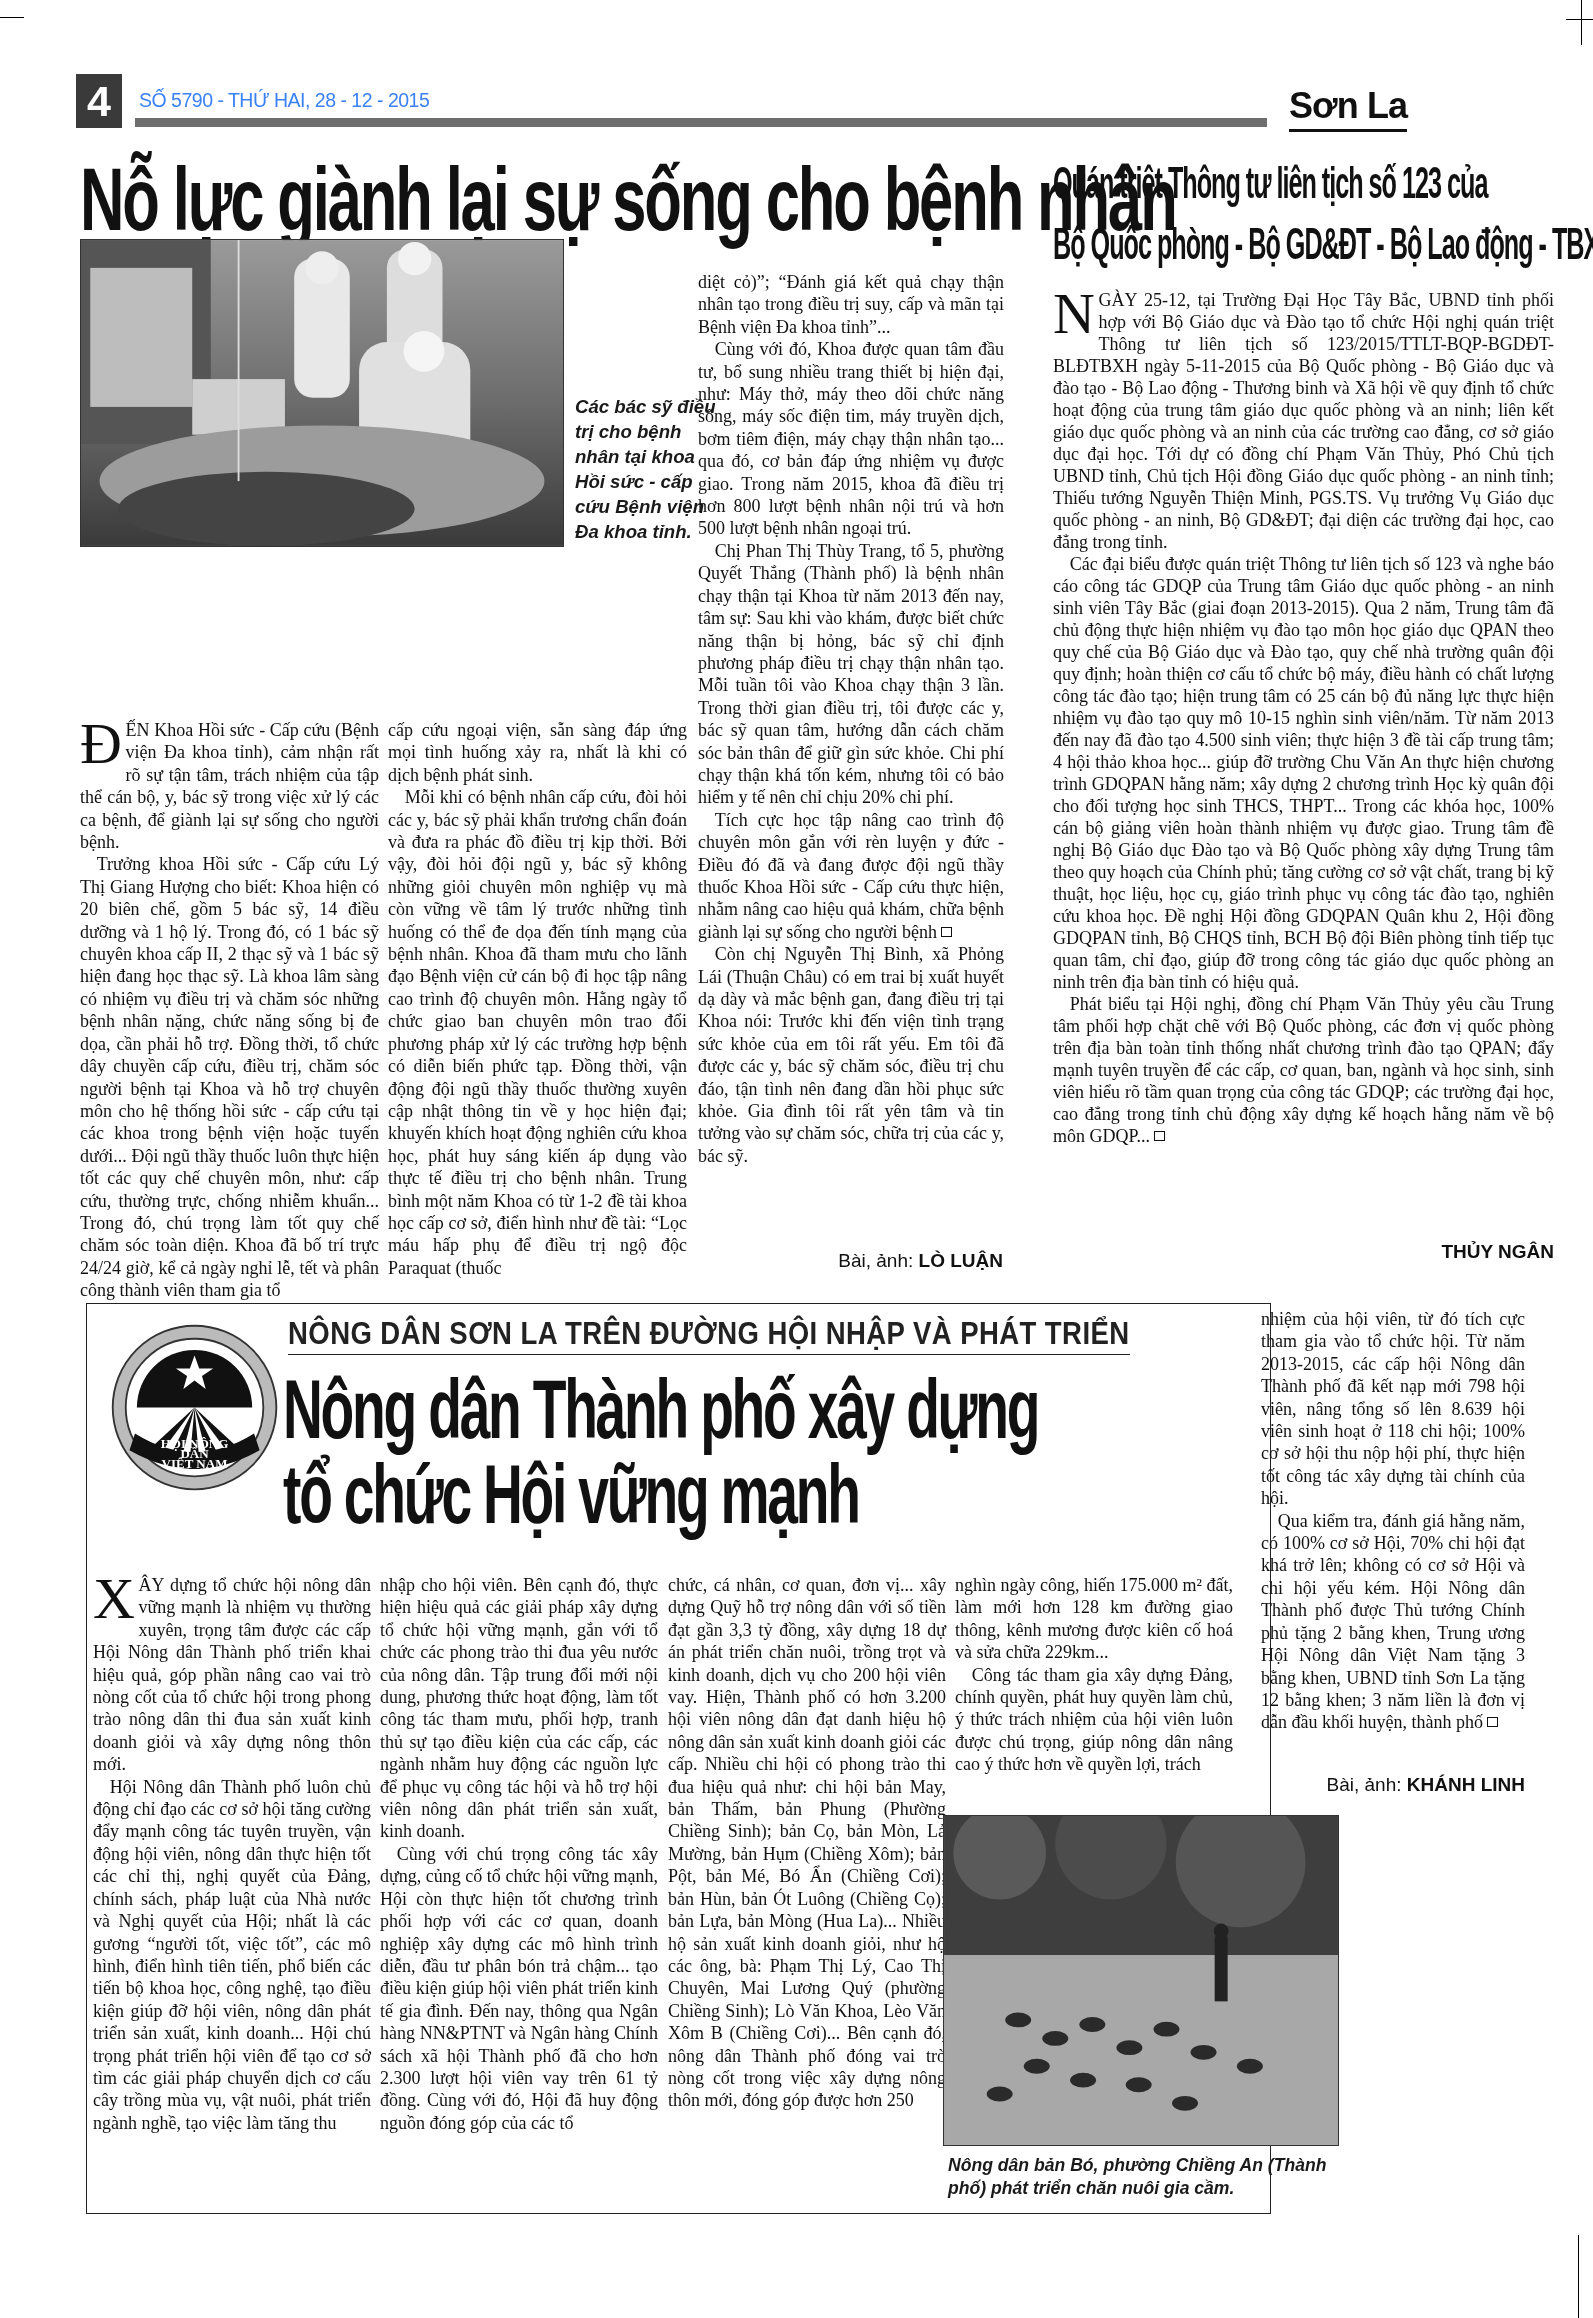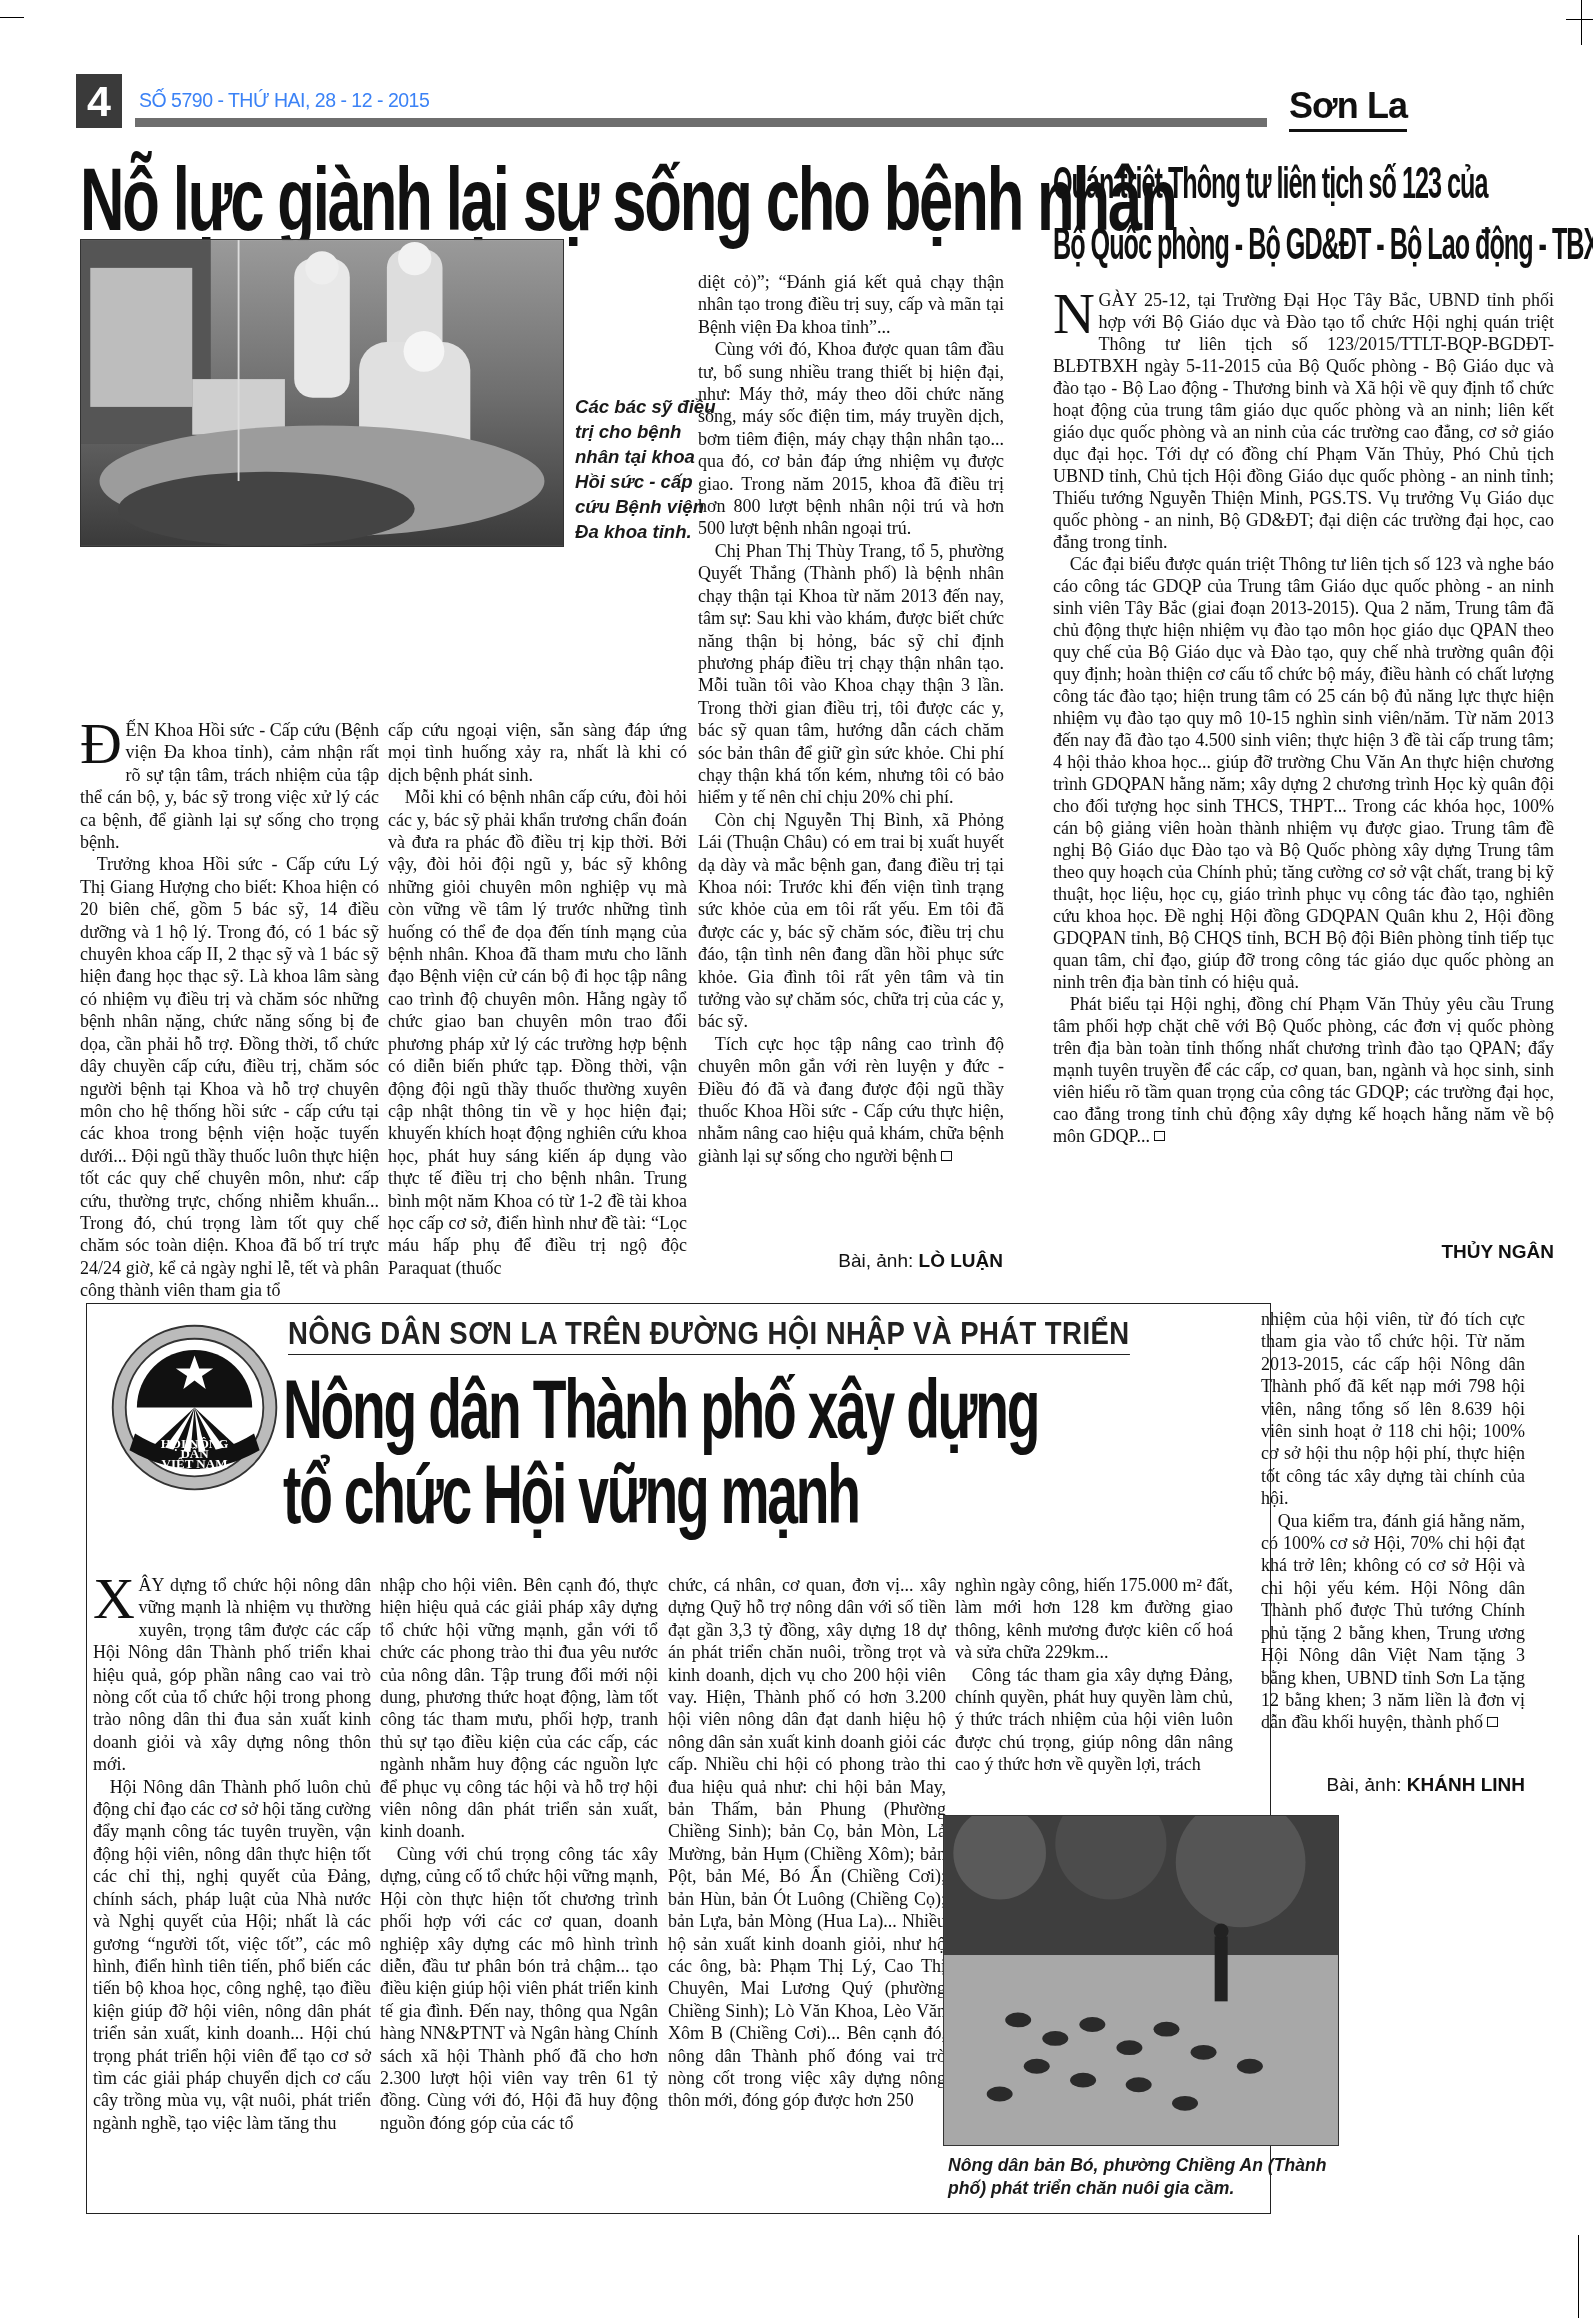--- a/index.html
+++ b/index.html
@@ -59,33 +59,33 @@
     <circle cx="370" cy="120" r="22" fill="#f5f5f5"></circle>
     <rect x="120" y="150" width="100" height="60" fill="#cfcfcf"></rect>
     <ellipse cx="260" cy="260" rx="240" ry="60" fill="#9c9c9c"></ellipse>
     <ellipse cx="200" cy="290" rx="160" ry="40" fill="#444"></ellipse>
     <line x1="170" y1="0" x2="170" y2="260" stroke="#ddd" stroke-width="2"></line>
   </svg>
 </div>
 <div class="caption" style="left:575px;top:394px;width:148px;">Các bác sỹ điều trị cho bệnh nhân tại khoa Hồi sức - cấp cứu Bệnh viện Đa khoa tỉnh.</div>
 
 <div class="col" style="left:80px;top:719px;width:299px;">
-  <p class="first"><span class="drop">Đ</span><span>ẾN Khoa Hồi sức - Cấp cứu (Bệnh viện Đa khoa tỉnh), cảm nhận rất rõ sự tận tâm, trách nhiệm của tập thể cán bộ, y, bác sỹ trong việc xử lý các ca bệnh, để giành lại sự sống cho trọng bệnh.</span></p>
+  <p class="first"><span class="drop">Đ</span><span>ẾN Khoa Hồi sức - Cấp cứu (Bệnh viện Đa khoa tỉnh), cảm nhận rất rõ sự tận tâm, trách nhiệm của tập thể cán bộ, y, bác sỹ trong việc xử lý các ca bệnh, để giành lại sự sống cho người bệnh.</span></p>
   <p>Trưởng khoa Hồi sức - Cấp cứu Lý Thị Giang Hượng cho biết: Khoa hiện có 20 biên chế, gồm 5 bác sỹ, 14 điều dưỡng và 1 hộ lý. Trong đó, có 1 bác sỹ chuyên khoa cấp II, 2 thạc sỹ và 1 bác sỹ hiện đang học thạc sỹ. Là khoa lâm sàng có nhiệm vụ điều trị và chăm sóc những bệnh nhân nặng, chức năng sống bị đe dọa, cần phải hỗ trợ. Đồng thời, tổ chức dây chuyền cấp cứu, điều trị, chăm sóc người bệnh tại Khoa và hỗ trợ chuyên môn cho hệ thống hồi sức - cấp cứu tại các khoa trong bệnh viện hoặc tuyến dưới... Đội ngũ thầy thuốc luôn thực hiện tốt các quy chế chuyên môn, như: cấp cứu, thường trực, chống nhiễm khuẩn... Trong đó, chú trọng làm tốt quy chế chăm sóc toàn diện. Khoa đã bố trí trực 24/24 giờ, kể cả ngày nghỉ lễ, tết và phân công thành viên tham gia tổ</p>
 </div>
 <div class="col" style="left:388px;top:719px;width:299px;">
   <p class="first">cấp cứu ngoại viện, sẵn sàng đáp ứng mọi tình huống xảy ra, nhất là khi có dịch bệnh phát sinh.</p>
   <p>Mỗi khi có bệnh nhân cấp cứu, đòi hỏi các y, bác sỹ phải khẩn trương chẩn đoán và đưa ra phác đồ điều trị kịp thời. Bởi vậy, đòi hỏi đội ngũ y, bác sỹ không những giỏi chuyên môn nghiệp vụ mà còn vững về tâm lý trước những tình huống có thể đe dọa đến tính mạng của bệnh nhân. Khoa đã tham mưu cho lãnh đạo Bệnh viện cử cán bộ đi học tập nâng cao trình độ chuyên môn. Hằng ngày tổ chức giao ban chuyên môn trao đổi phương pháp xử lý các trường hợp bệnh có diễn biến phức tạp. Đồng thời, vận động đội ngũ thầy thuốc thường xuyên cập nhật thông tin về y học hiện đại; khuyến khích hoạt động nghiên cứu khoa học, phát huy sáng kiến áp dụng vào thực tế điều trị cho bệnh nhân. Trung bình một năm Khoa có từ 1-2 đề tài khoa học cấp cơ sở, điển hình như đề tài: “Lọc máu hấp phụ để điều trị ngộ độc Paraquat (thuốc</p>
 </div>
 <div class="col" style="left:698px;top:271px;width:306px;">
   <p class="first">diệt cỏ)”; “Đánh giá kết quả chạy thận nhân tạo trong điều trị suy, cấp và mãn tại Bệnh viện Đa khoa tỉnh”...</p>
   <p>Cùng với đó, Khoa được quan tâm đầu tư, bổ sung nhiều trang thiết bị hiện đại, như: Máy thở, máy theo dõi chức năng sống, máy sốc điện tim, máy truyền dịch, bơm tiêm điện, máy chạy thận nhân tạo... qua đó, cơ bản đáp ứng nhiệm vụ được giao. Trong năm 2015, khoa đã điều trị hơn 800 lượt bệnh nhân nội trú và hơn 500 lượt bệnh nhân ngoại trú.</p>
   <p>Chị Phan Thị Thùy Trang, tổ 5, phường Quyết Thắng (Thành phố) là bệnh nhân chạy thận tại Khoa từ năm 2013 đến nay, tâm sự: Sau khi vào khám, được biết chức năng thận bị hỏng, bác sỹ chỉ định phương pháp điều trị chạy thận nhân tạo. Mỗi tuần tôi vào Khoa chạy thận 3 lần. Trong thời gian điều trị, tôi được các y, bác sỹ quan tâm, hướng dẫn cách chăm sóc bản thân để giữ gìn sức khỏe. Chi phí chạy thận khá tốn kém, nhưng tôi có bảo hiểm y tế nên chỉ chịu 20% chi phí.</p>
+  <p><span>Tích cực học tập nâng cao trình độ chuyên môn gắn với rèn luyện y đức - Điều đó đã và đang được đội ngũ thầy thuốc Khoa Hồi sức - Cấp cứu thực hiện, nhằm nâng cao hiệu quả khám, chữa bệnh giành lại sự sống cho người bệnh</span><span class="sq"></span></p>
   <p>Còn chị Nguyễn Thị Bình, xã Phỏng Lái (Thuận Châu) có em trai bị xuất huyết dạ dày và mắc bệnh gan, đang điều trị tại Khoa nói: Trước khi đến viện tình trạng sức khỏe của em tôi rất yếu. Em tôi đã được các y, bác sỹ chăm sóc, điều trị chu đáo, tận tình nên đang dần hồi phục sức khỏe. Gia đình tôi rất yên tâm và tin tưởng vào sự chăm sóc, chữa trị của các y, bác sỹ.</p>
-  <p><span>Tích cực học tập nâng cao trình độ chuyên môn gắn với rèn luyện y đức - Điều đó đã và đang được đội ngũ thầy thuốc Khoa Hồi sức - Cấp cứu thực hiện, nhằm nâng cao hiệu quả khám, chữa bệnh giành lại sự sống cho người bệnh</span><span class="sq"></span></p>
 </div>
 <div class="byline" style="left:779px;top:1250px;width:224px;">
   <span>Bài, ảnh:</span>
   <b>LÒ LUẬN</b>
 </div>
 
 <div class="h2" style="left:1053px;top:158px;font-size:35px;transform:scaleX(0.72) scaleY(1.25);">Quán triệt Thông tư liên tịch số 123 của</div>
 <div class="h2" style="left:1053px;top:219px;font-size:35px;transform:scaleX(0.72) scaleY(1.25);">Bộ Quốc phòng - Bộ GD&amp;ĐT - Bộ Lao động - TBXH</div>
 
 <div class="col" style="left:1053px;top:289px;width:501px;font-size:18px;line-height:22px;">

